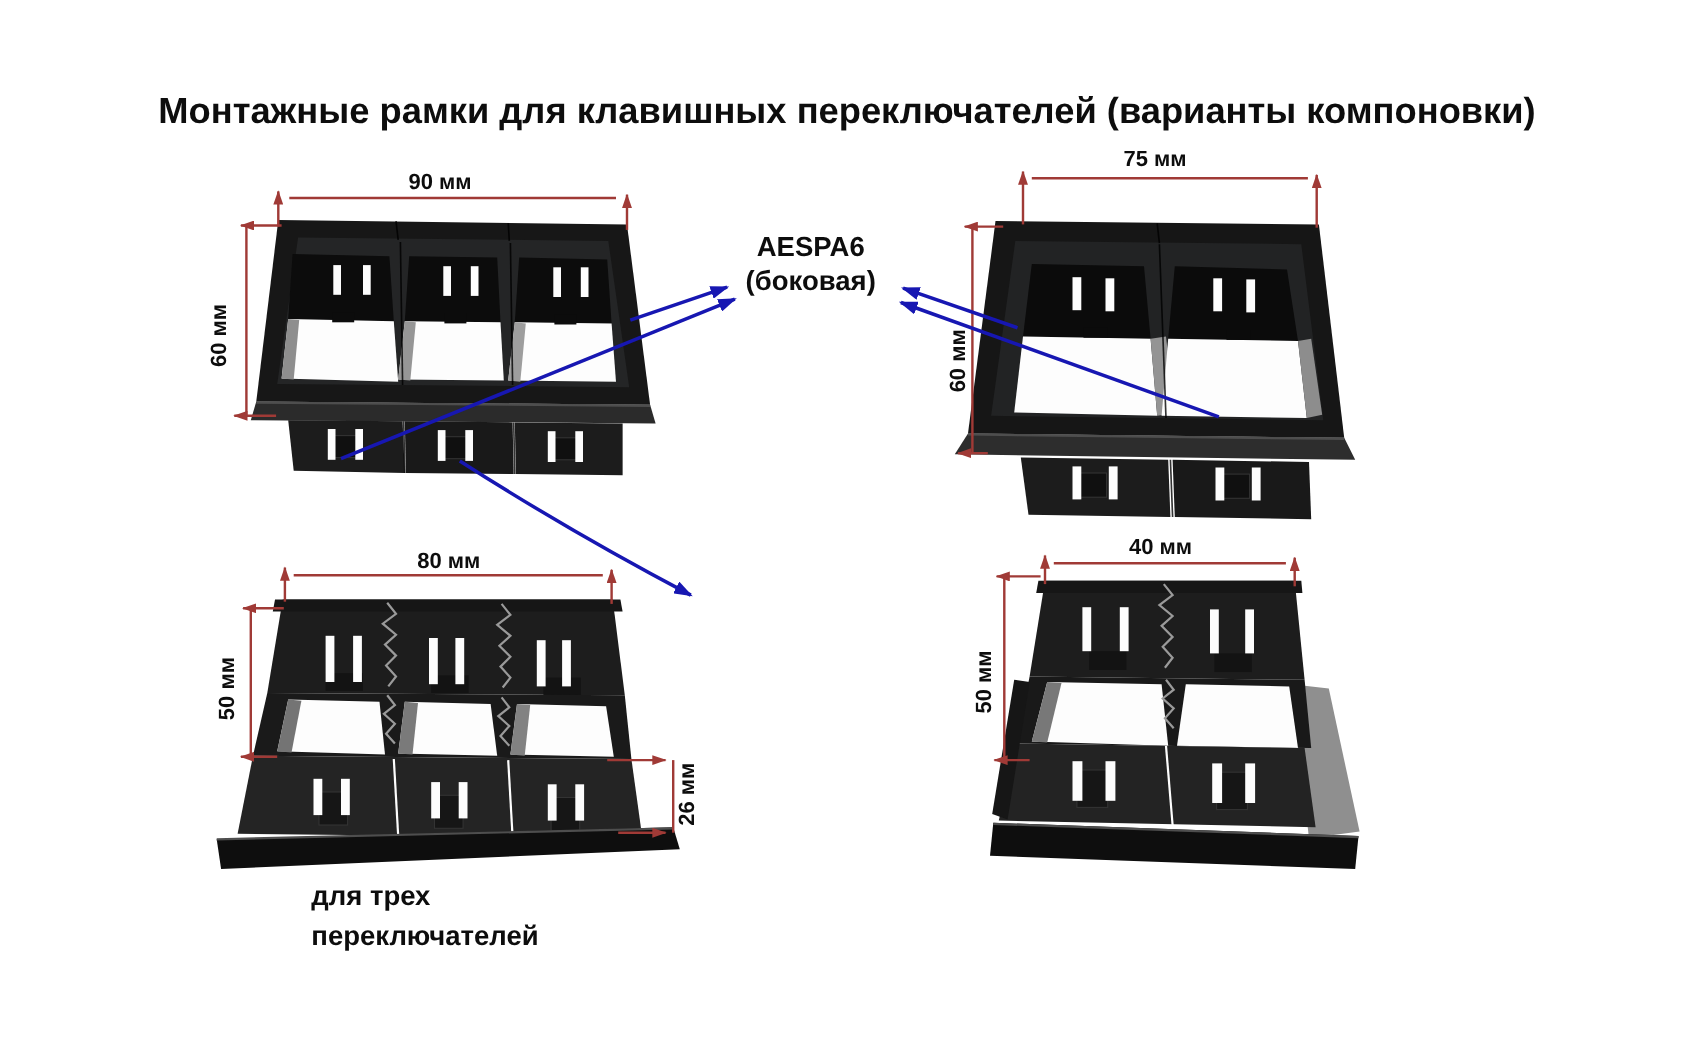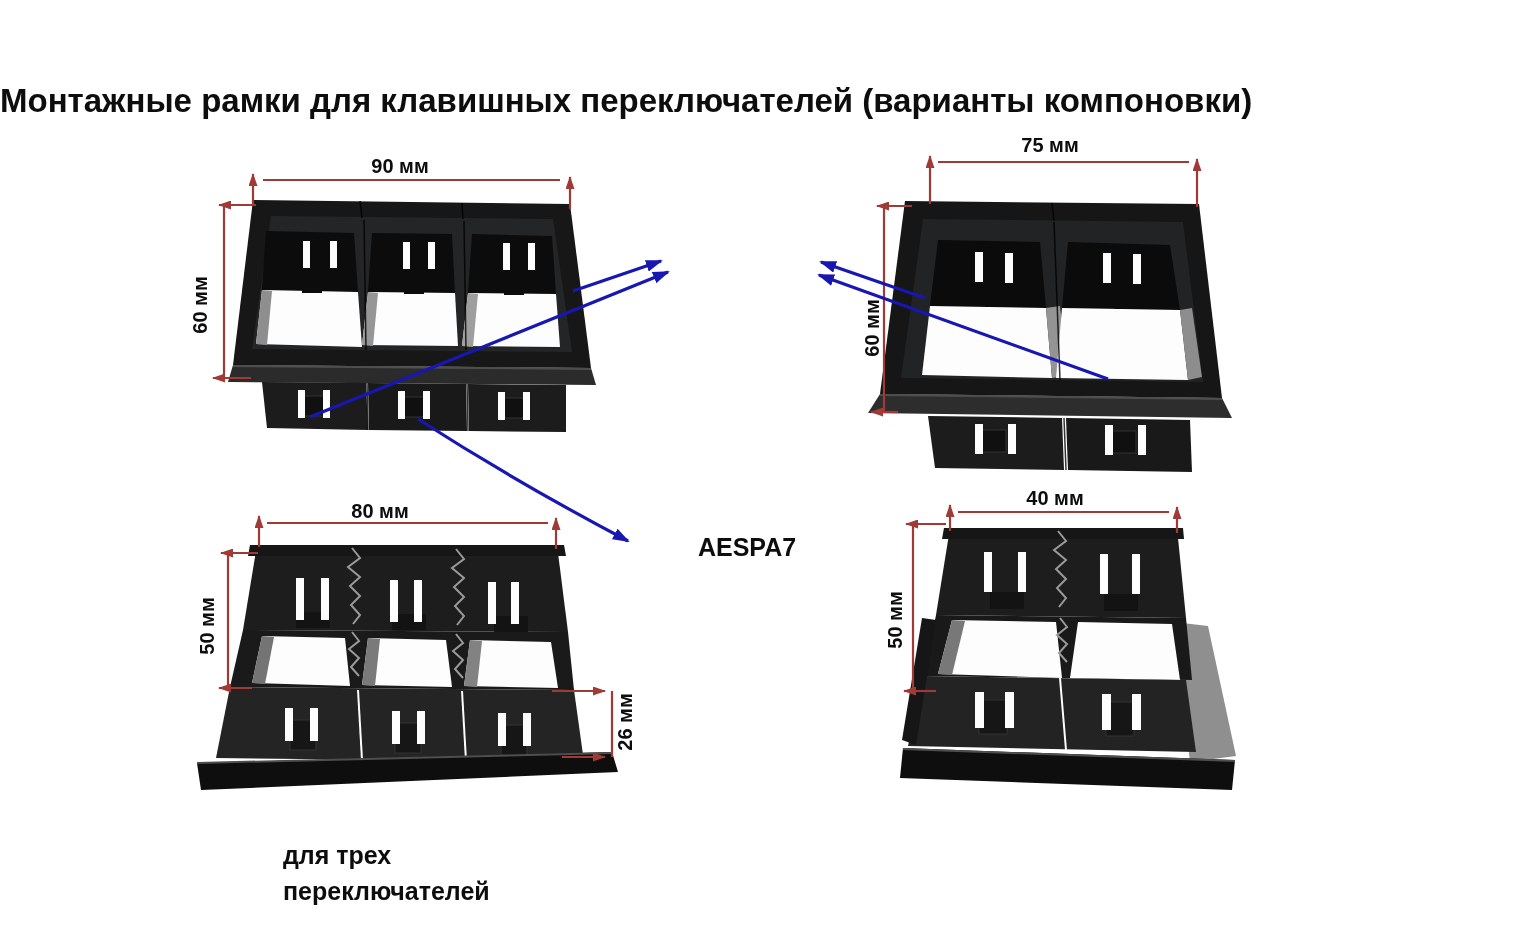--- a/index.html
+++ b/index.html
@@ -7,36 +7,36 @@
     --c-blue:#1717b2;
     --c-text:#0d0d0d;
     --c-bg:#ffffff;
   }
   html,body{margin:0;padding:0;background:var(--c-bg);}
   .canvas{
     position:relative;width:1540px;height:949px;background:var(--c-bg);
     overflow:hidden;font-family:"Liberation Sans",sans-serif;color:var(--c-text);
   }
   .title{
-    position:absolute;left:0;top:82px;width:1540px;
+    position:absolute;left:0;top:82px;width:1540px;text-align:center;
     font-size:33px;font-weight:bold;letter-spacing:0px;color:var(--c-text);
   }
   .gfx{position:absolute;left:0;top:0;}
   .dim-label{
     position:absolute;font-size:20px;font-weight:bold;white-space:nowrap;
     transform:translate(-50%,-50%);color:var(--c-text);
   }
   .dim-label.rot{transform:translate(-50%,-50%) rotate(-90deg);}
   .part-label{
     position:absolute;font-size:25px;font-weight:bold;text-align:center;
     transform:translate(-50%,-50%);line-height:31px;white-space:nowrap;color:var(--c-text);
   }
   .caption{
     position:absolute;font-size:25px;font-weight:bold;line-height:36px;
-    width:250px;color:var(--c-text);margin-top:40px;
+    width:250px;color:var(--c-text);
   }
   
   .dimline{stroke:var(--c-dim);stroke-width:2.2;fill:none;}
   .dimhead{fill:var(--c-dim);}
   .bluearrow{stroke:var(--c-blue);stroke-width:3.2;fill:none;}
   .bluehead{fill:var(--c-blue);}
   .seam{stroke:#000;stroke-width:1.5;fill:none;opacity:.8;}
   .zig{stroke:#9a9a9a;stroke-width:2;fill:none;}
   .hl{stroke:#4e4e4e;stroke-width:2;fill:none;}
 </style>
@@ -264,27 +264,30 @@
       <path d="M418,419 Q516,482 628,541" class="bluearrow" marker-end="url(#ah-blue)"></path>
     </g>
   </svg>
 
   <div class="dim-label" style="left:400px;top:166px">90 мм</div>
   <div class="dim-label rot" style="left:200px;top:305px">60 мм</div>
 
   <div class="dim-label" style="left:1050px;top:145px">75 мм</div>
   <div class="dim-label rot" style="left:872px;top:328px">60 мм</div>
 
-  <div class="dim-label" style="left:380px;top:511px">80 мм</div>
+  <div class="dim-label" style="left:408px;top:511px">80 мм</div>
   <div class="dim-label rot" style="left:207px;top:626px">50 мм</div>
   <div class="dim-label rot" style="left:625px;top:722px">26 мм</div>
 
   <div class="dim-label" style="left:1055px;top:498px">40 мм</div>
   <div class="dim-label rot" style="left:895px;top:620px">50 мм</div>
 
+  <div class="part-label" style="left:737px;top:241px">
+    <div>AESPA6</div>
+    <div>(боковая)</div>
+  </div>
 
   <div class="part-label" style="left:747px;top:547px;line-height:34px">
-    <div>AESPA7</div>
   </div>
 
   <div class="caption" style="left:283px;top:797px">для трех переключателей</div>
 
 </div>
 
 </body></html>

